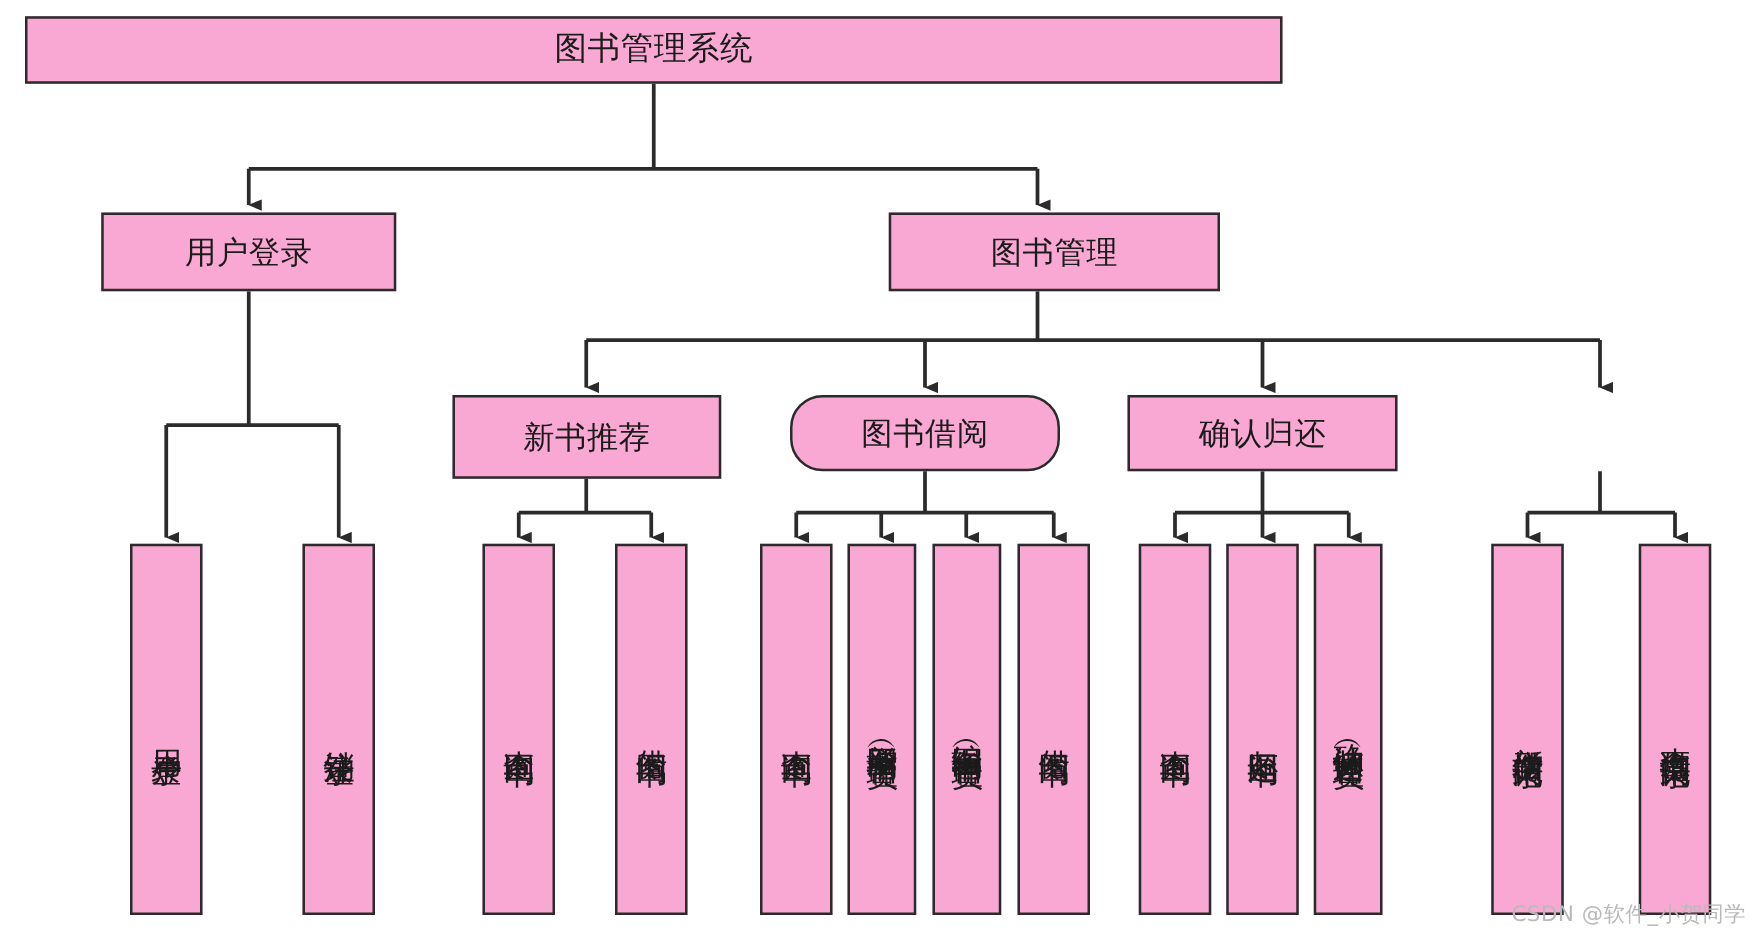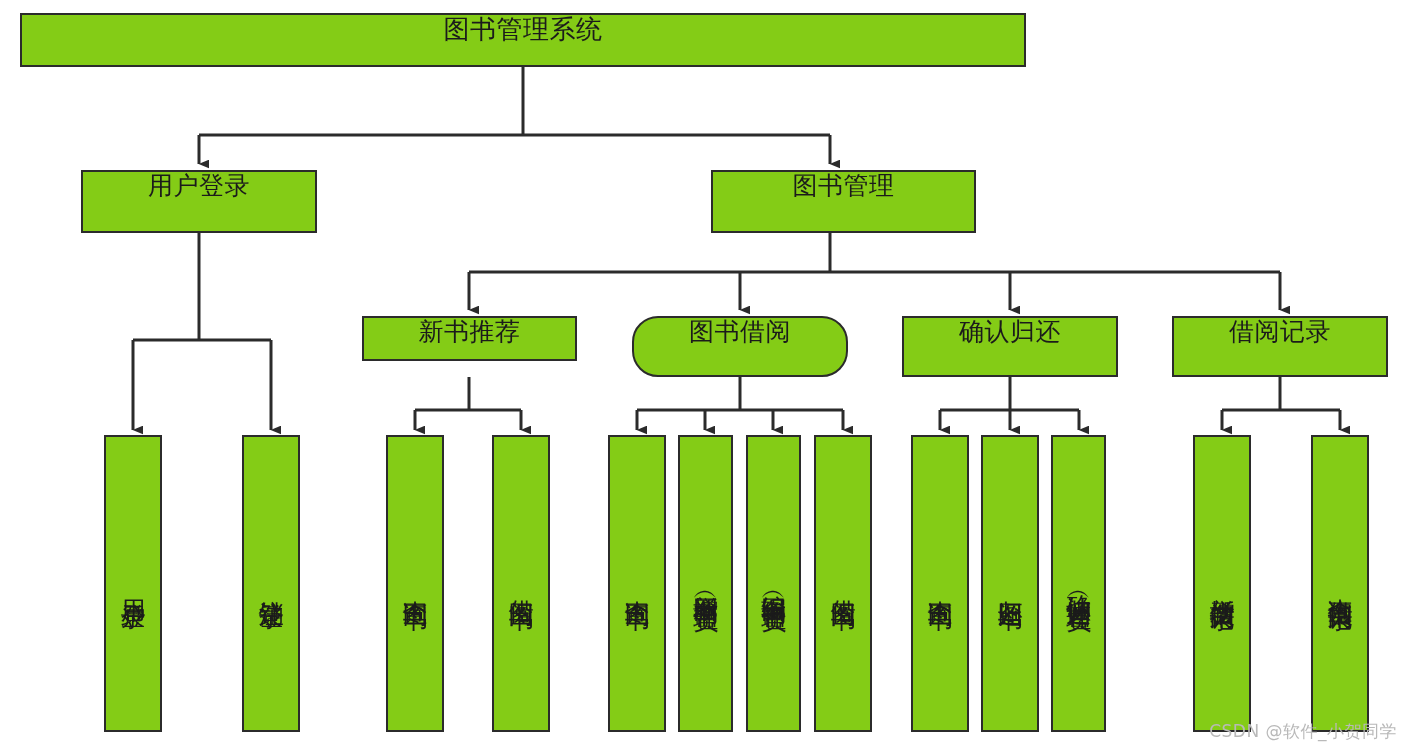--- a/index.html
+++ b/index.html
@@ -21,23 +21,24 @@
   #connector-layer {
     position: absolute;
     left: 0;
     top: 0;
     width: 1405px;
     height: 747px;
   }
   .node-box {
     position: absolute;
     box-sizing: border-box;
-    background: #84cc16;
+    background: #f9a8d4;
     border: 2.5px solid #2b2b2b;
     display: flex;
+    align-items: center;
     justify-content: center;
     z-index: 2;
   }
   .node-label {
     color: #1b1b1b;
     text-align: center;
     line-height: 1.12;
     white-space: pre;
     letter-spacing: 0.5px;
   }
@@ -131,35 +132,32 @@
   </div>
 
   <div class="node-box node-branch" style="left:81px; top:170px; width:236px; height:63px;">
     <span class="node-label">用户登录</span>
   </div>
 
   <div class="node-box node-branch" style="left:711px; top:170px; width:265px; height:63px;">
     <span class="node-label">图书管理</span>
   </div>
 
-  <div class="node-box node-sub" style="left:362px; top:316px; width:215px; height:45px;">
+  <div class="node-box node-sub" style="left:362px; top:316px; width:215px; height:67px;">
     <span class="node-label">新书推荐</span>
   </div>
 
   <div class="node-box node-sub" style="left:632px; top:316px; width:216px; height:61px;border-radius:26px;">
     <span class="node-label">图书借阅</span>
   </div>
 
   <div class="node-box node-sub" style="left:902px; top:316px; width:216px; height:61px;">
     <span class="node-label">确认归还</span>
   </div>
 
-  <div class="node-box node-sub" style="left:1172px; top:316px; width:216px; height:61px;">
-    <span class="node-label">借阅记录</span>
-  </div>
 
   <div class="node-box node-leaf" style="left:104px; top:435px; width:58px; height:297px;">
     <span class="node-label">用户登录</span>
   </div>
 
   <div class="node-box node-leaf" style="left:242px; top:435px; width:58px; height:297px;">
     <span class="node-label">注销登录</span>
   </div>
 
   <div class="node-box node-leaf" style="left:386px; top:435px; width:58px; height:297px;">

